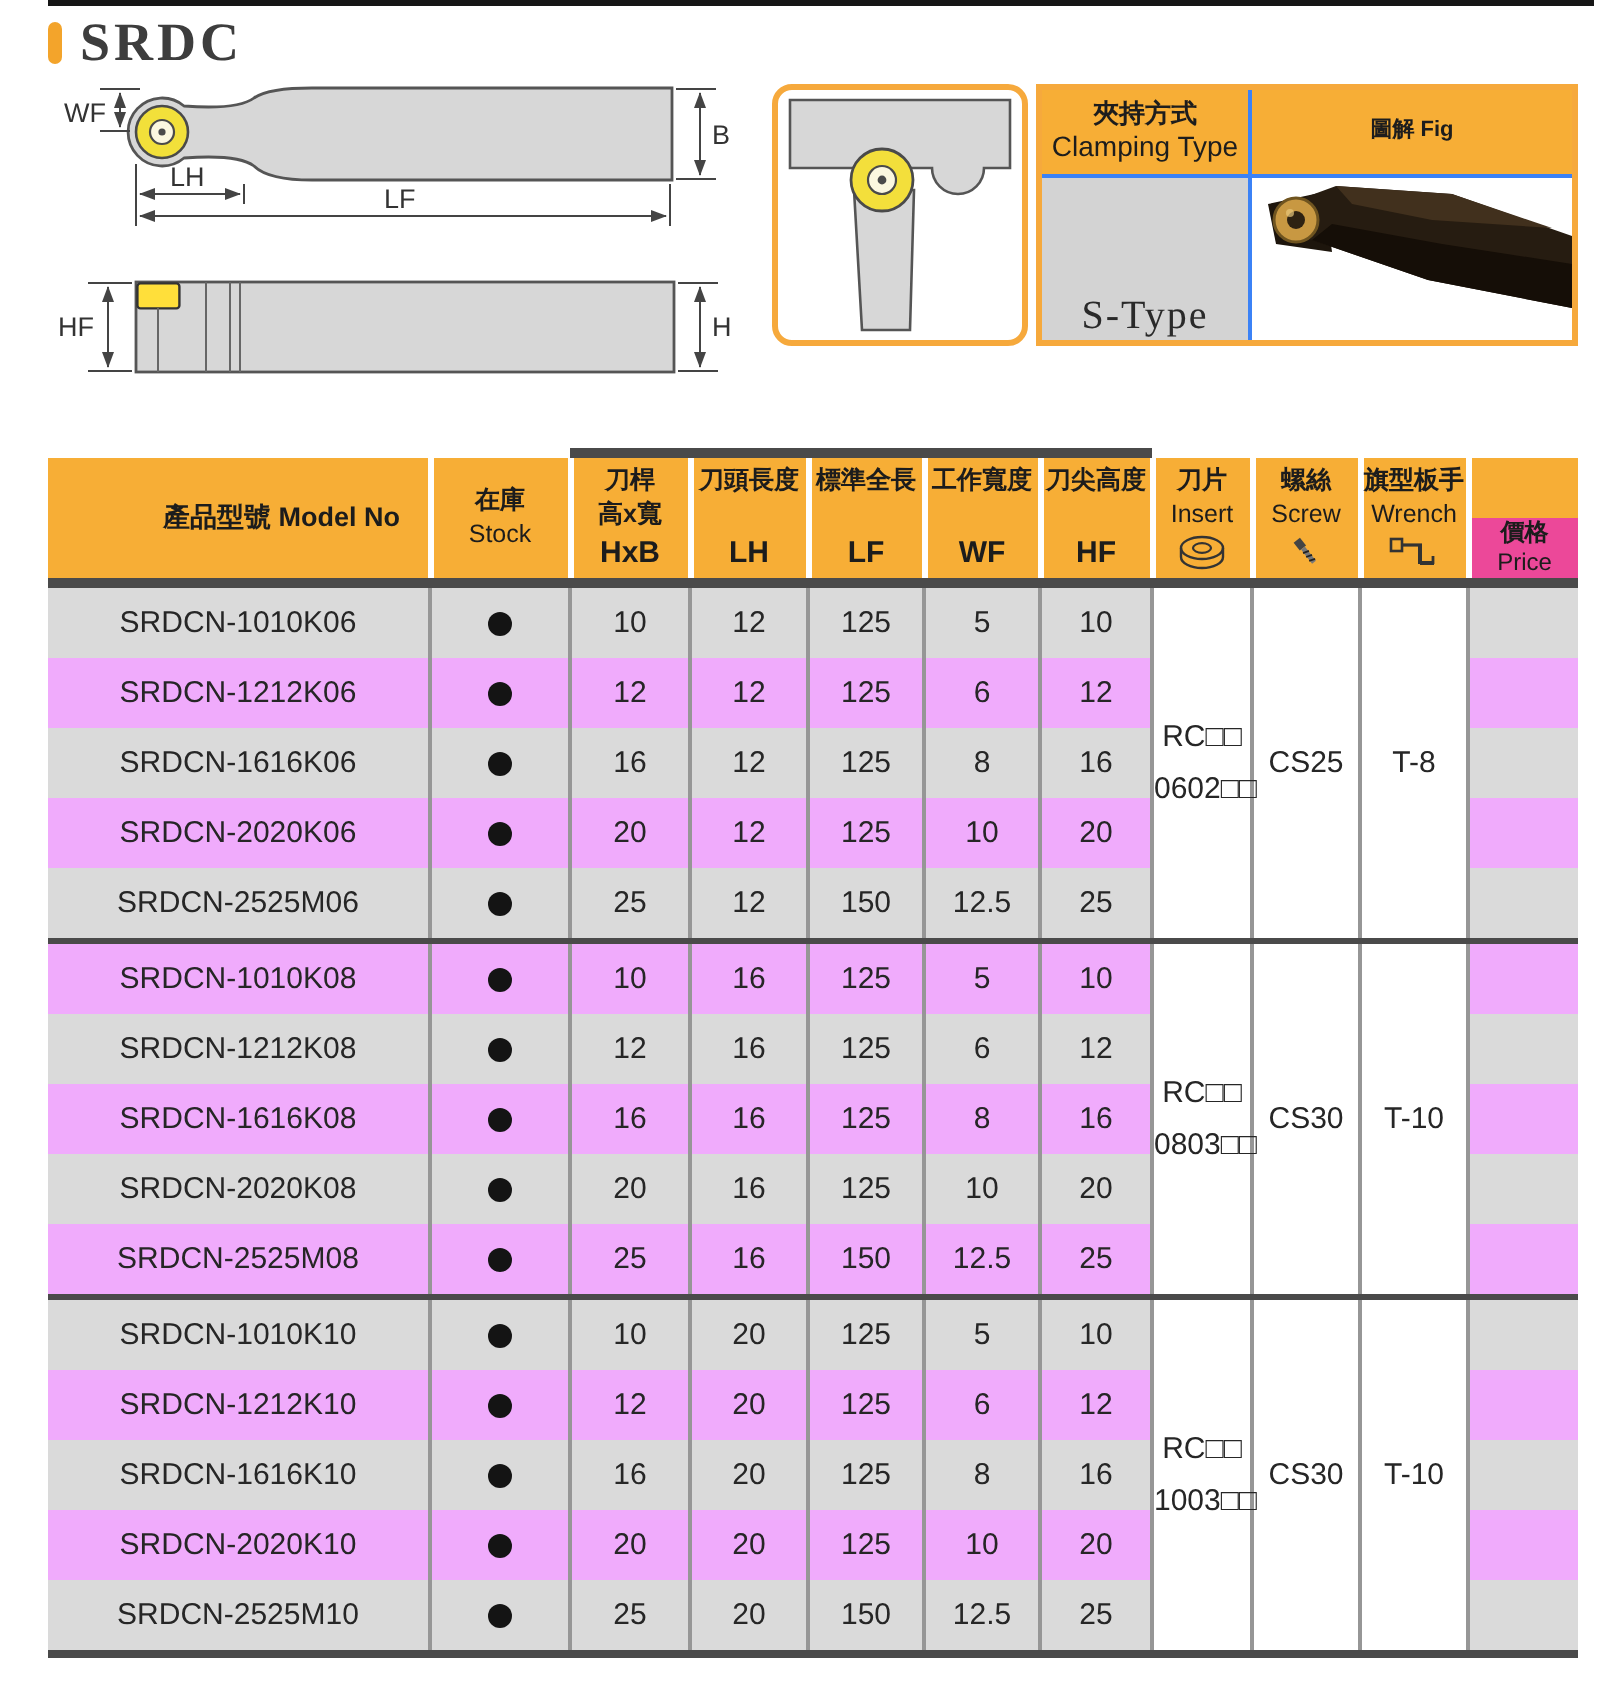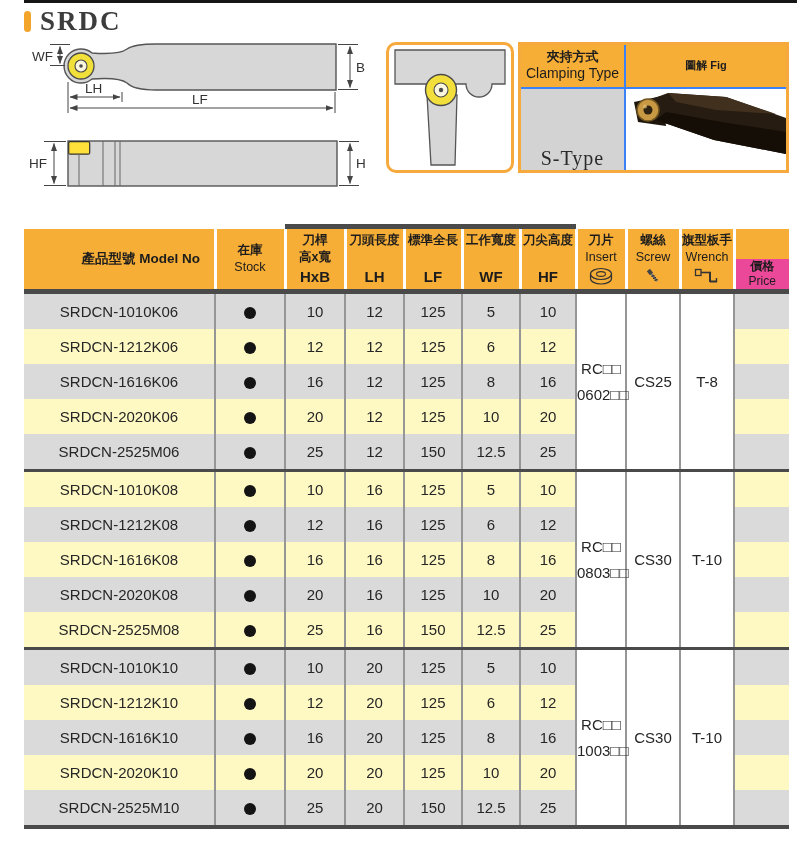--- a/index.html
+++ b/index.html
@@ -47,21 +47,21 @@
   .hcode{font-size:15px;font-weight:700;color:#1c1c1c;text-align:center;}
   .hmodel{font-size:13.5px;color:#1c1c1c;font-weight:700;padding-left:44px;}
   th.price-th{background:#fff;position:relative;}
   .price-block{position:absolute;left:0;right:0;bottom:0;height:30px;background:#ec4899;display:flex;flex-direction:column;align-items:center;justify-content:center;line-height:1.2;}
   .price-block .hz{font-size:12px;}
   .price-block .hen{font-size:12px;}
 
   table.spec td{height:35px;padding:0;text-align:center;font-size:15px;color:#262626;background-clip:padding-box;}
   table.spec td + td{border-left:2px solid #969696;}
   tr.row-gray td{background:#DADADA;}
-  tr.row-white td{background:#fef9c3;}
+  tr.row-white td{background:#f0abfc;}
   tr.group-start td{border-top:3px solid #4a4a4a;}
   td.c-merged{background:#fff !important;font-size:13px;color:#333;}
   td.c-insert{text-align:left;padding-left:5px;font-size:12.5px;line-height:1.7;}
   td.c-model{font-size:15px;}
   .dot{display:inline-block;width:12px;height:12px;border-radius:50%;background:#141414;vertical-align:middle;}
 </style>
 </head>
 <body>
 
 <div class="page">

